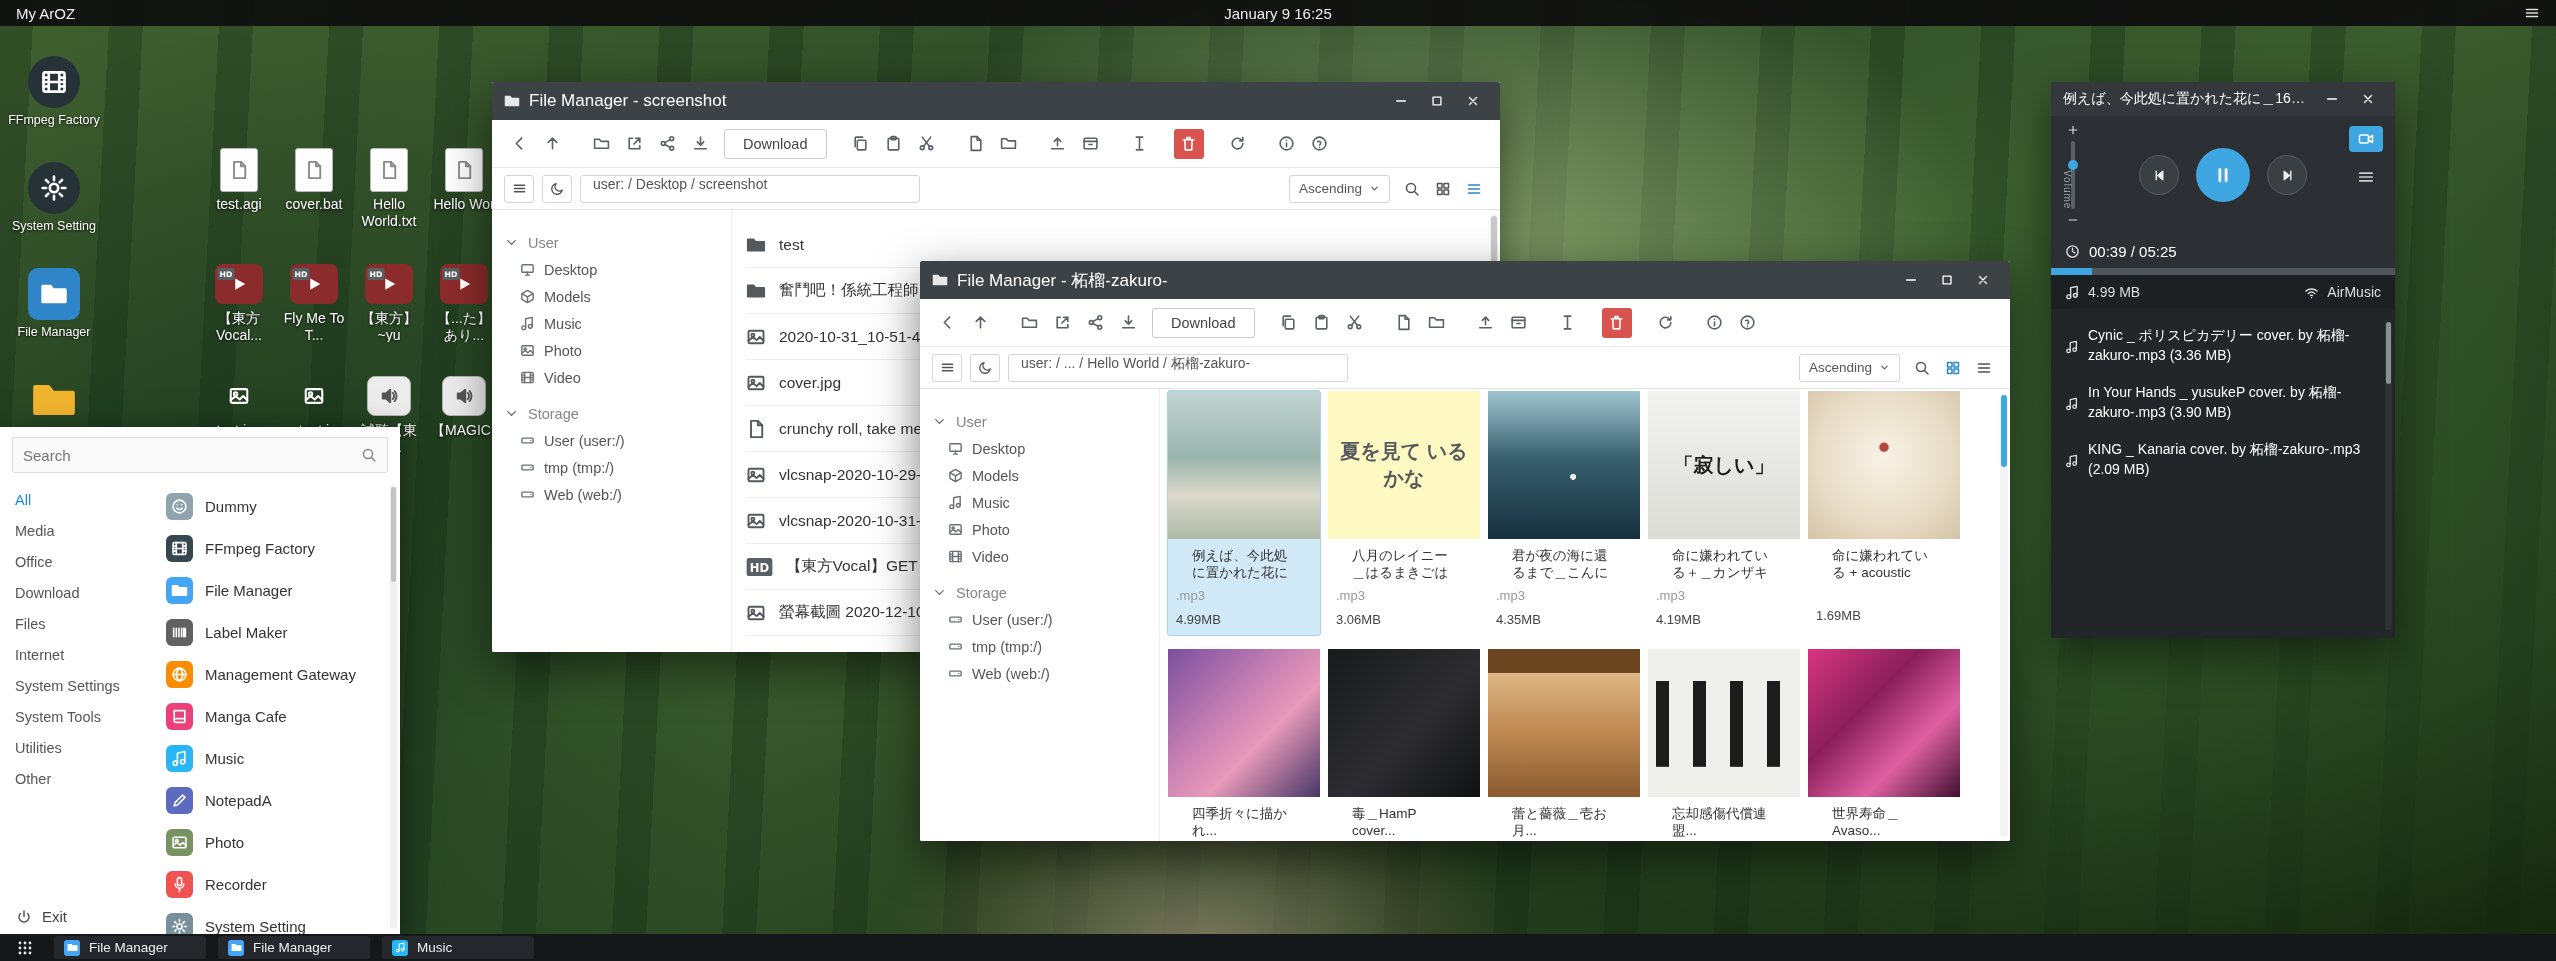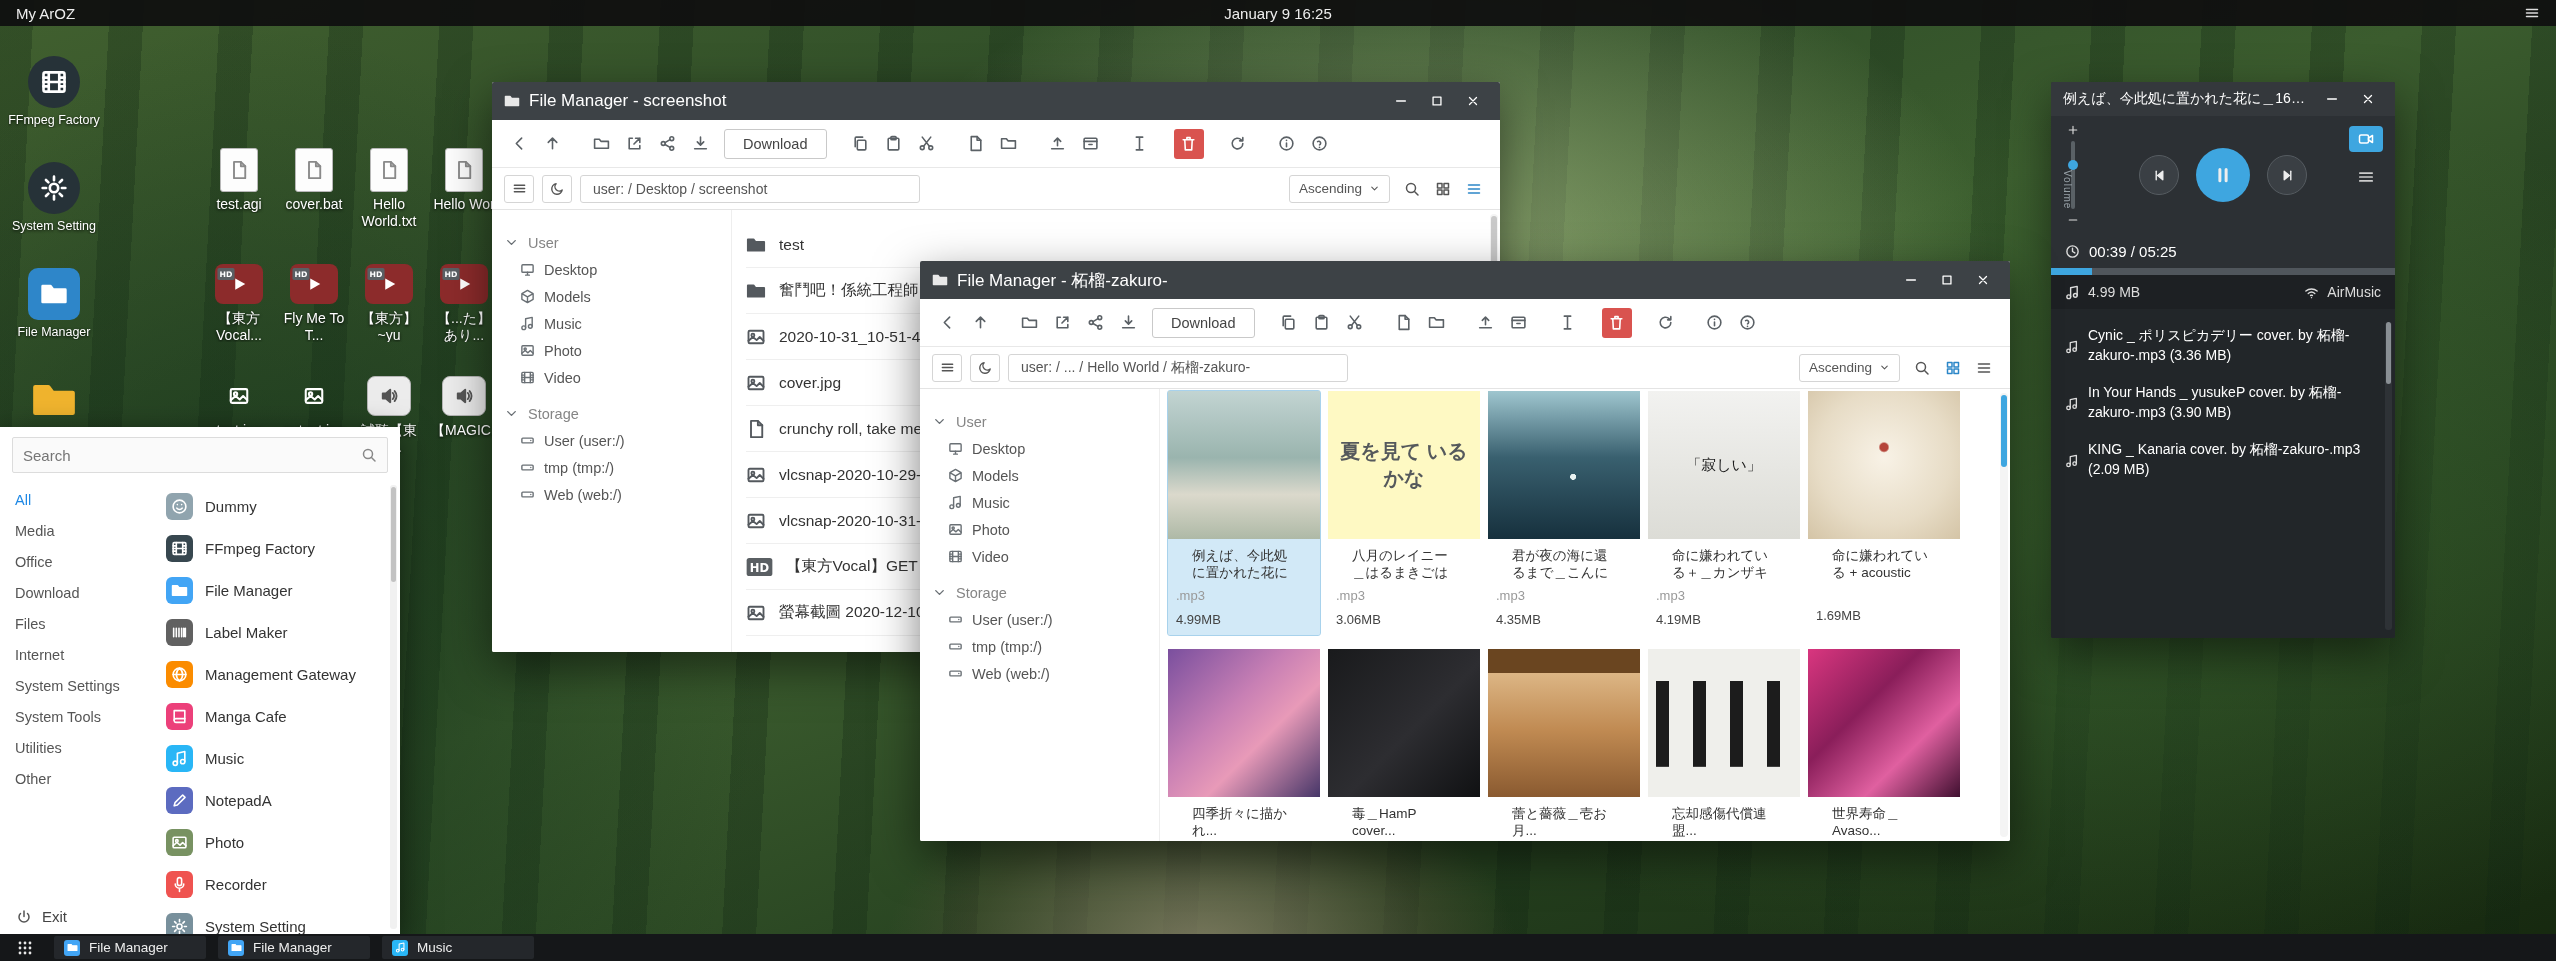--- a/index.html
+++ b/index.html
@@ -89,21 +89,21 @@
   .tgroup{display:flex;align-items:center;gap:3px}
   .tbtn{width:30px;height:30px;color:#5b6166;border-radius:3px}
   .tbtn svg{width:17px;height:17px}
   .tbtn.gap{margin-right:16px}
   .tbtn.danger{background:#d9534f;color:#fff}
   .dl-btn{height:30px;padding:0 18px;margin:0 16px 0 6px;border:1px solid #c9c9c9;background:#fff;border-radius:3px;font-size:14.5px;color:#444;font-family:inherit}
 
   .pathbar{height:42px;display:flex;align-items:center;gap:8px;padding:0 12px;border-bottom:1px solid #e4e4e4;flex:0 0 auto}
   .sqbtn{width:30px;height:28px;border:1px solid #d5d5d5;border-radius:3px;color:#555}
   .sqbtn svg{width:15px;height:15px}
-  .crumb{height:28px;min-width:340px;border:1px solid #d5d5d5;border-radius:3px;display:flex;align-items:center;padding:0 12px;font-size:14px;color:#555}
+  .crumb{height:28px;min-width:340px;border:1px solid #d5d5d5;border-radius:3px;display:flex;padding:0 12px;font-size:14px;color:#555}
   .pspacer{flex:1}
   .sort{height:28px;border:1px solid #d5d5d5;border-radius:3px;display:flex;align-items:center;gap:7px;padding:0 9px;font-size:13.5px;color:#555}
   .sort .ic svg{width:11px;height:11px}
   .vbtn{width:28px;height:28px;color:#555}
   .vbtn svg{width:16px;height:16px}
   .vbtn.active{color:#2c87c8}
 
   .fmbody{flex:1;display:flex;overflow:hidden;background:#fff}
   .fmside{width:240px;border-right:1px solid #eee;padding-top:10px;flex:0 0 auto;overflow:hidden}
   .sitem{display:flex;align-items:center;gap:9px;height:27px;padding-left:28px;font-size:14.5px;color:#555}
@@ -120,21 +120,21 @@
   .vscroll{position:absolute;right:2px;top:4px;bottom:4px;width:8px;background:#f4f4f4;border-radius:4px}
   .vscroll .thumb{position:absolute;left:1px;top:2px;width:6px;height:110px;background:#c9c9c9;border-radius:3px}
   #win2 .vscroll .thumb{background:#3ea6e0;height:72px}
 
   .tilegrid{display:flex;gap:8px;padding:2px 12px 0 8px}
   .tilegrid.row2{margin-top:12px}
   .tile{width:152px;flex:0 0 auto;padding-bottom:8px;border-radius:2px}
   .tile.sel{background:#d2e9f7;outline:1px solid #a8d2ec}
   .art{position:relative;width:100%;height:148px;background:#ddd;overflow:hidden}
   .arttext{position:absolute;inset:0;display:flex;align-items:center;justify-content:center;text-align:center;font-size:20px;color:#55595c;line-height:1.35;padding:6px;font-weight:bold}
-  .v-lonely .arttext{font-size:15px;color:#1d1d1d;font-weight:normal}
+  .v-lonely .arttext{font-size:20px;color:#1d1d1d;font-weight:bold}
   .v-city{background:linear-gradient(180deg,#c2d4d2 0%,#9ab4ae 45%,#dbd9cc 70%,#aeb9a6 100%)}
   .v-summer{background:#fef9c3}
   .v-sea{background:radial-gradient(circle 5px at 56% 58%,#e9f1f0 0 55%,transparent 65%),linear-gradient(180deg,#9fc6cf 0%,#39606f 45%,#16303d 100%)}
   .v-lonely{background:linear-gradient(180deg,#f2f2f0,#dcdcd6)}
   .v-acoustic{background:radial-gradient(circle 11px at 50% 38%,#b5453a 0 35%,transparent 50%),radial-gradient(circle at 50% 45%,#f8f2e6 0%,#e7dcc6 60%,#d4c4a6 100%)}
   .v-seasons{background:linear-gradient(135deg,#7a4f9e 0%,#c77fb4 40%,#e89ab8 62%,#463668 100%)}
   .v-dark{background:linear-gradient(135deg,#191a1c,#2d2d31 55%,#101113)}
   .v-girl{background:linear-gradient(180deg,#6a4520 0 16%,transparent 16%),linear-gradient(180deg,#e8c89a 0%,#c08a52 55%,#8a5a30 100%)}
   .v-words{background:repeating-linear-gradient(90deg,#1c1c1c 0 13px,transparent 13px 37px) 8px 32px/86% 58% no-repeat,#efefeb}
   .v-pink{background:linear-gradient(135deg,#d9367f 0%,#8a1e5a 38%,#e060a0 68%,#401030 100%)}

